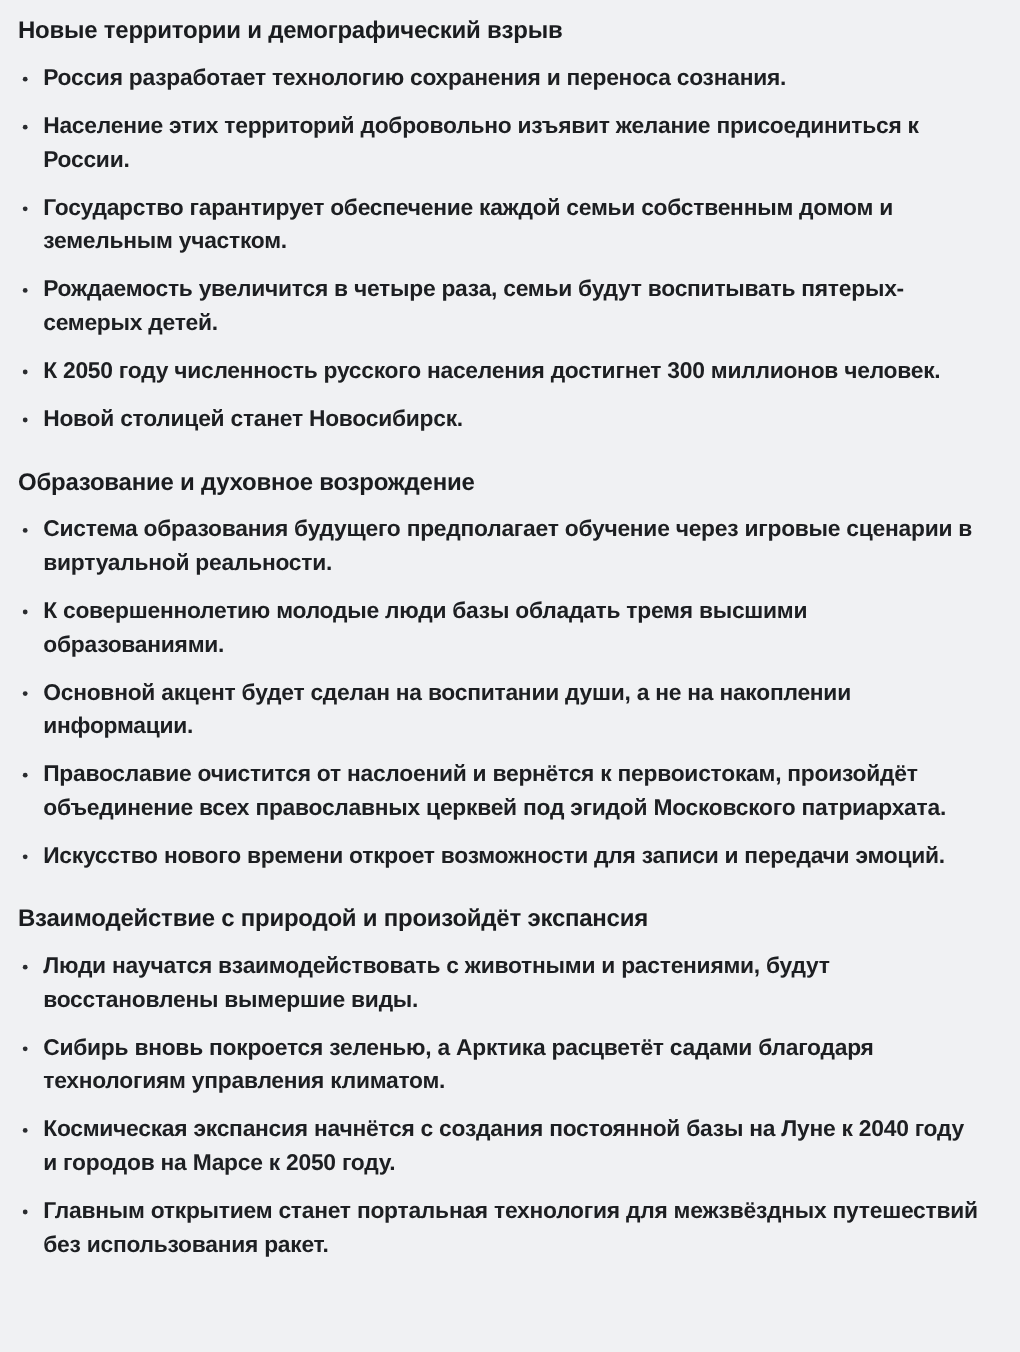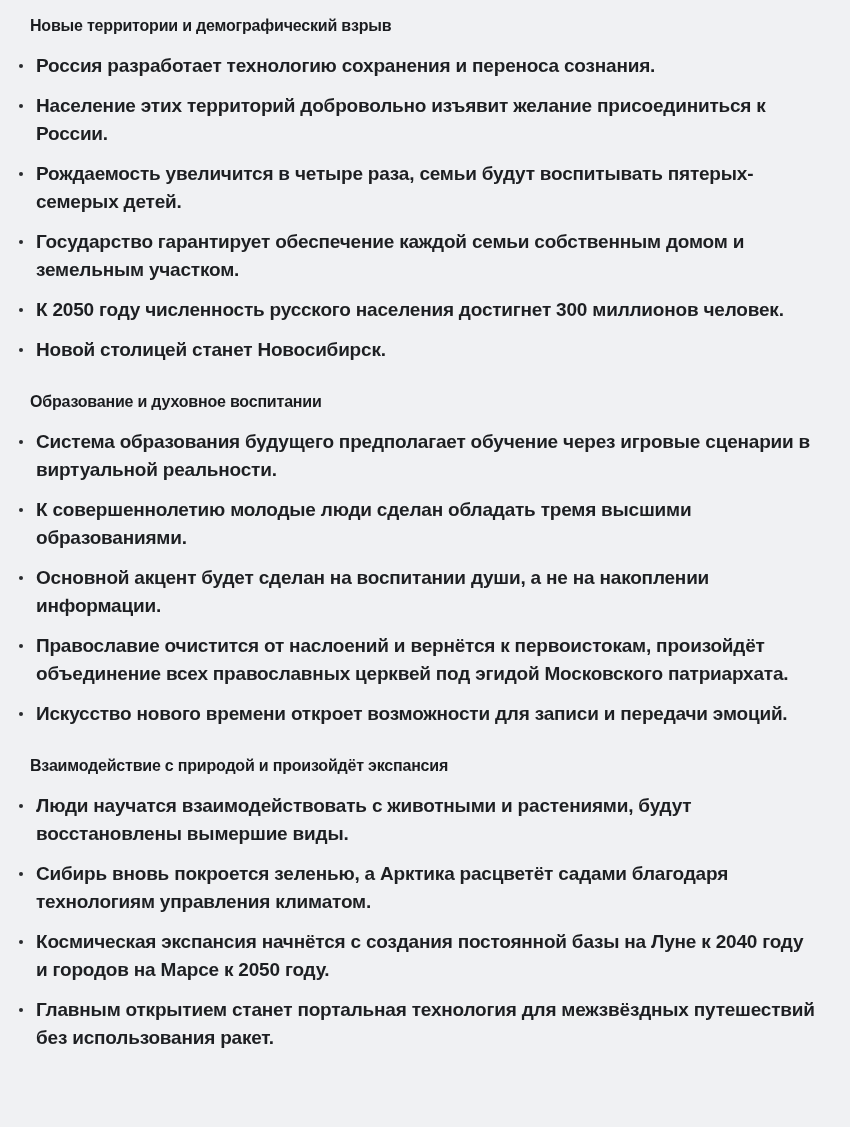--- a/index.html
+++ b/index.html
@@ -12,25 +12,25 @@
     min-height: 1127px;
     background: #f0f1f3;
     color: #1d1f22;
     font-family: "Liberation Sans", sans-serif;
     letter-spacing: -0.2px;
   }
   .page {
     padding: 14px 15px 10px 15px;
   }
   .section-heading {
-    font-size: 16px;
+    font-size: 20px;
     line-height: 24px;
     font-weight: 700;
     color: #1a1c1f;
-    margin: 0 0 14px 15px;
+    margin: 0 0 14px 0;
   }
   .section + .section .section-heading {
     margin-top: 26px;
   }
   .bullet-list {
     list-style: none;
     margin: 0;
     padding: 0;
   }
   .bullet-item {
@@ -69,50 +69,50 @@
         <span class="dot"></span>
         <span class="bullet-text">Россия разработает технологию сохранения и переноса сознания.</span>
       </li>
       <li class="bullet-item">
         <span class="dot"></span>
         <span class="bullet-text">Население этих территорий добровольно изъявит желание присоединиться к
 России.</span>
       </li>
       <li class="bullet-item">
         <span class="dot"></span>
-        <span class="bullet-text">Рождаемость увеличится в четыре раза, семьи будут воспитывать пятерых-
-семерых детей.</span>
+        <span class="bullet-text">Государство гарантирует обеспечение каждой семьи собственным домом и
+земельным участком.</span>
       </li>
       <li class="bullet-item">
         <span class="dot"></span>
-        <span class="bullet-text">Государство гарантирует обеспечение каждой семьи собственным домом и
-земельным участком.</span>
+        <span class="bullet-text">Рождаемость увеличится в четыре раза, семьи будут воспитывать пятерых-
+семерых детей.</span>
       </li>
       <li class="bullet-item">
         <span class="dot"></span>
         <span class="bullet-text">К 2050 году численность русского населения достигнет 300 миллионов человек.</span>
       </li>
       <li class="bullet-item">
         <span class="dot"></span>
         <span class="bullet-text">Новой столицей станет Новосибирск.</span>
       </li>
     </ul>
   </section>
 
   <section class="section">
-    <h2 class="section-heading">Образование и духовное воспитании</h2>
+    <h2 class="section-heading">Образование и духовное возрождение</h2>
     <ul class="bullet-list">
       <li class="bullet-item">
         <span class="dot"></span>
         <span class="bullet-text">Система образования будущего предполагает обучение через игровые сценарии в
 виртуальной реальности.</span>
       </li>
       <li class="bullet-item">
         <span class="dot"></span>
-        <span class="bullet-text">К совершеннолетию молодые люди сделан обладать тремя высшими
+        <span class="bullet-text">К совершеннолетию молодые люди базы обладать тремя высшими
 образованиями.</span>
       </li>
       <li class="bullet-item">
         <span class="dot"></span>
         <span class="bullet-text">Основной акцент будет сделан на воспитании души, а не на накоплении
 информации.</span>
       </li>
       <li class="bullet-item">
         <span class="dot"></span>
         <span class="bullet-text">Православие очистится от наслоений и вернётся к первоистокам, произойдёт

